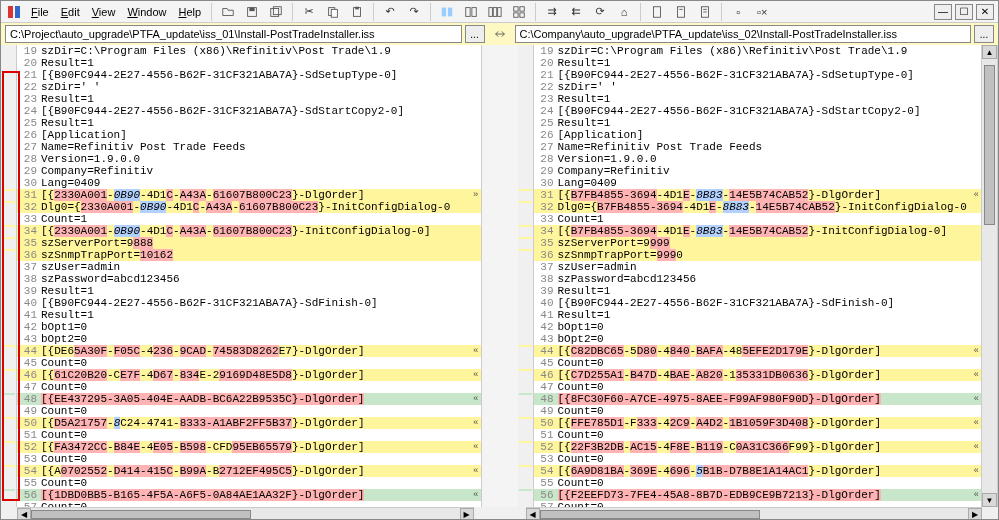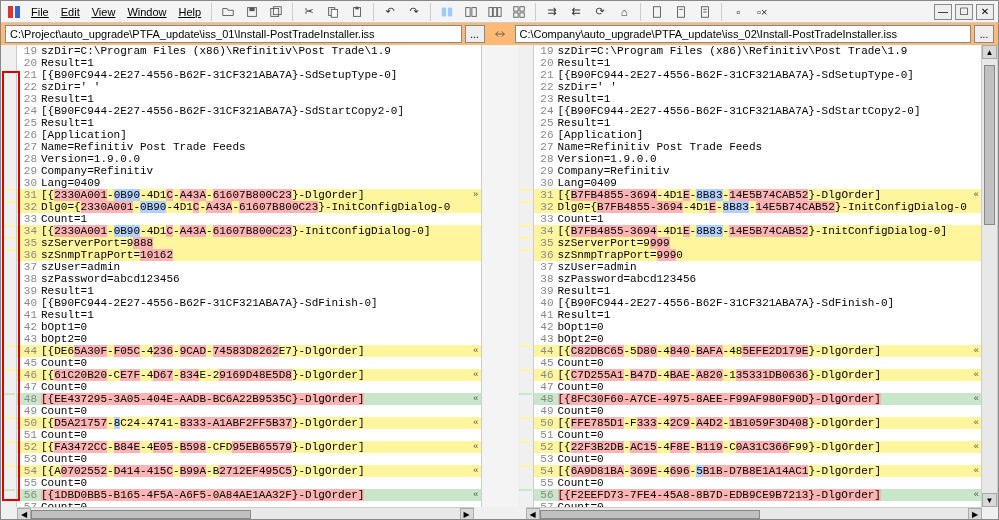--- a/index.html
+++ b/index.html
@@ -23,41 +23,40 @@
   justify-content: space-between;
 }
 .menubar-left { display: flex; align-items: center; }
 .menu-icon {
   width: 16px; height: 16px; margin: 0 3px;
   display: inline-flex; align-items: center; justify-content: center;
 }
 .menu-item {
   padding: 2px 6px;
   cursor: default;
-  text-decoration: underline;
 }
 .menu-item u { text-decoration: underline; }
 .menubar .sep { width: 1px; height: 18px; background: #ccc; margin: 0 4px; }
 .toolbar-group { display: flex; align-items: center; }
 .tbtn {
   width: 22px; height: 20px;
   display: inline-flex; align-items: center; justify-content: center;
   margin: 0 1px;
   color: #333;
 }
 .tbtn svg { width: 14px; height: 14px; }
 .win-controls { display: flex; gap: 3px; margin-right: 2px; }
 .win-btn { width: 18px; height: 16px; border: 1px solid #888; display:flex; align-items:center; justify-content:center; font-size:10px; background:#eee;}
 
 .pathrow {
   display: flex;
   height: 22px;
   align-items: center;
   padding: 2px 4px;
-  background: #fdba74;
+  background: #fef9c3;
 }
 .pathbox {
   flex: 1;
   border: 1px solid #888;
   background: #fff;
   height: 18px;
   display: flex;
   align-items: center;
   padding: 0 4px;
   font-size: 11px;
@@ -119,21 +118,21 @@
   padding-right: 4px;
   color: #888;
   flex-shrink: 0;
 }
 .content {
   flex: 1;
   overflow: hidden;
   text-overflow: clip;
 } 
 .sub-red { background: #ffb3b3; } 
-.sub-blue { background: #b3d1ff; } 
+.sub-blue { background: #b3d1ff; font-style: italic; } 
 .marker {
   position: absolute; right: 2px; top: 0;
   font-size: 9px; color: #555;
 }
 .center-gap {
   width: 36px;
   background: #f4f4f4;
   display: flex; flex-direction: column; align-items: center;
   position: relative;
   flex-shrink: 0;

